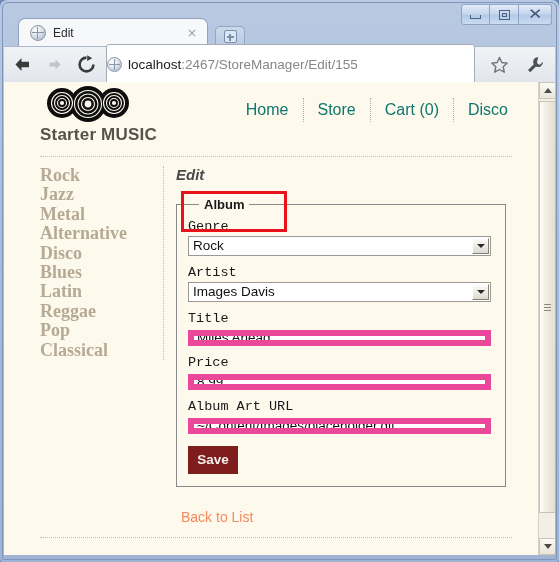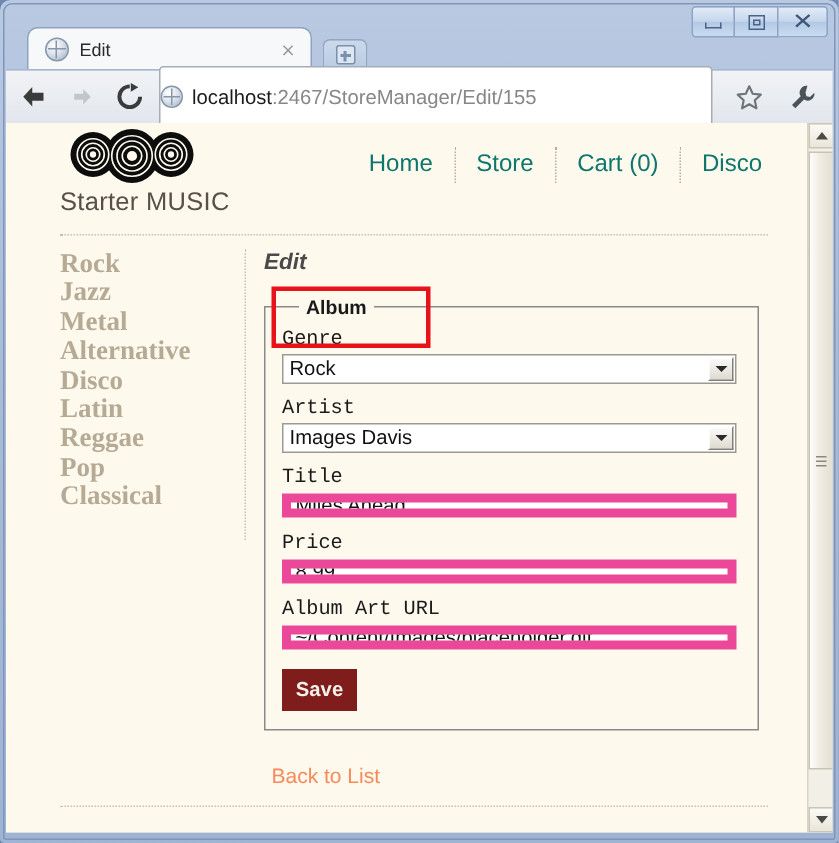--- a/index.html
+++ b/index.html
@@ -225,21 +225,21 @@
   }
   .logo {
     position: absolute;
     left: 0; top: 0;
     width: 96px; height: 36px;
   }
   .site-title {
     position: absolute;
     left: 0; top: 39px;
     font-size: 17px;
-    font-weight: normal;
+    font-weight: bold;
     color: #58504a;
     letter-spacing: 0.2px;
   }
   .topnav {
     position: absolute;
     right: 0; top: 12px;
     display: flex;
     align-items: stretch;
     height: 24px;
   }
@@ -538,20 +538,21 @@
         </div>
       </div>
       <div class="header-rule"></div>
 
       <div class="sidebar">
         <div class="genre-item">Rock</div>
         <div class="genre-item">Jazz</div>
         <div class="genre-item">Metal</div>
         <div class="genre-item">Alternative</div>
         <div class="genre-item">Disco</div>
+        <div class="genre-item">Blues</div>
         <div class="genre-item">Latin</div>
         <div class="genre-item">Reggae</div>
         <div class="genre-item">Pop</div>
         <div class="genre-item">Classical</div>
       </div>
 
       <div class="main">
         <div class="page-title">Edit</div>
 
         <fieldset class="album">

